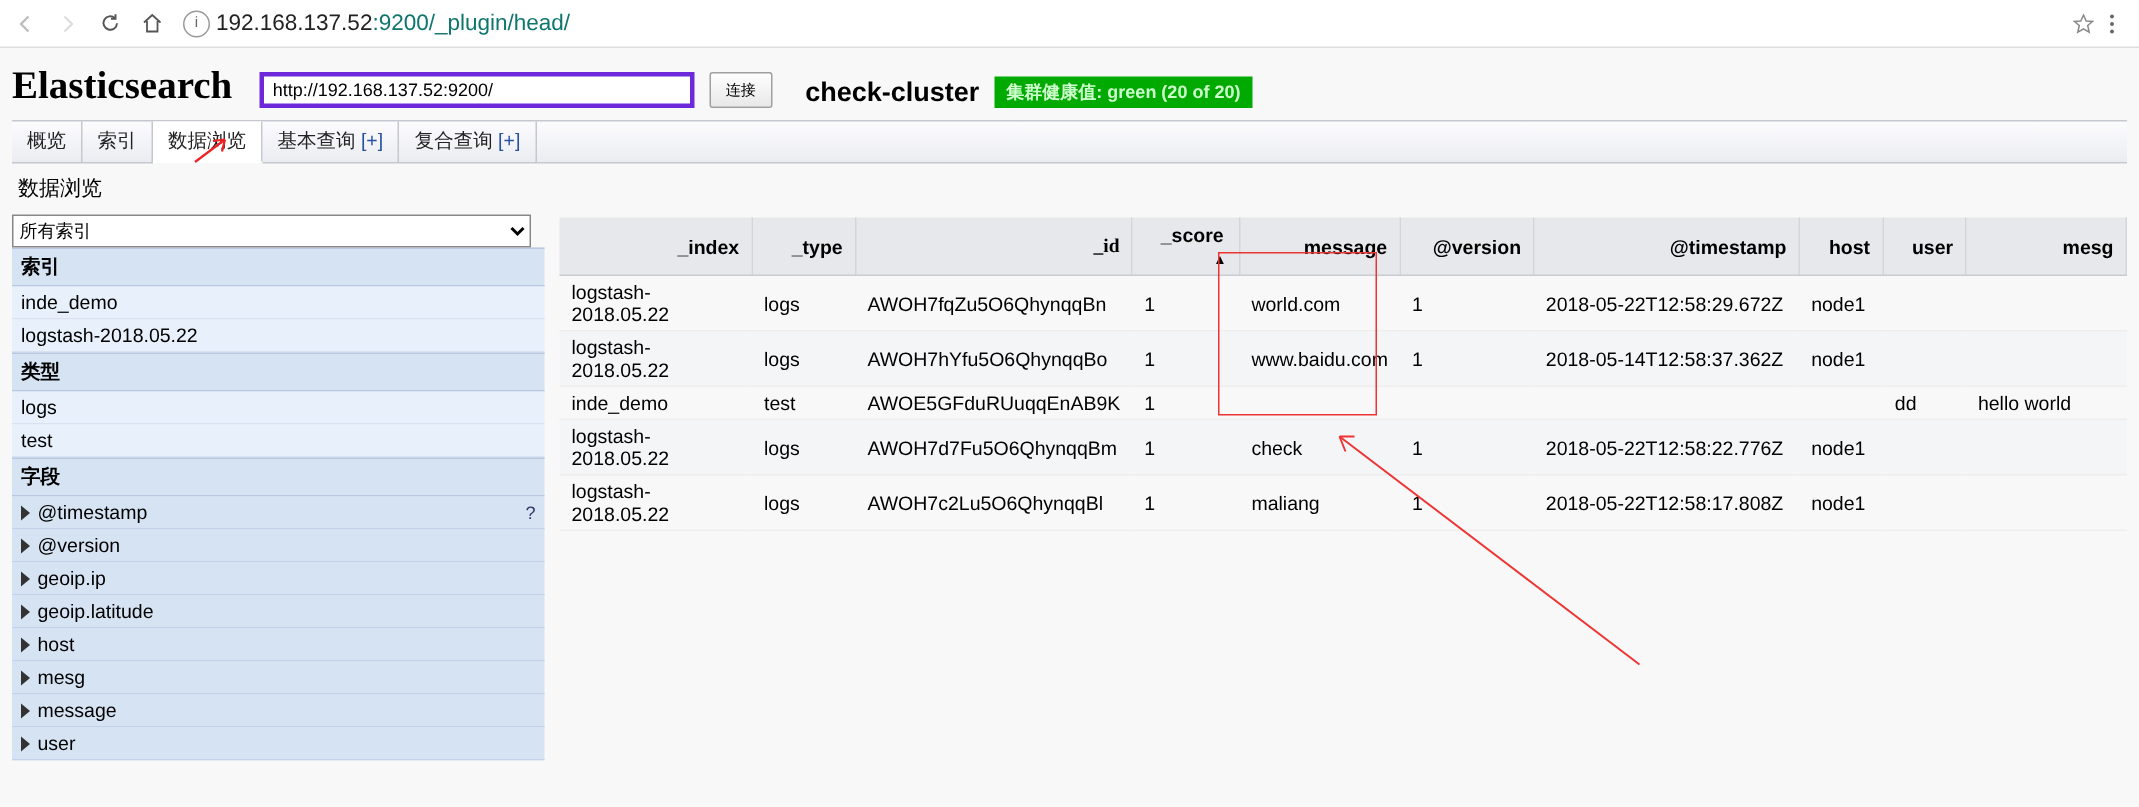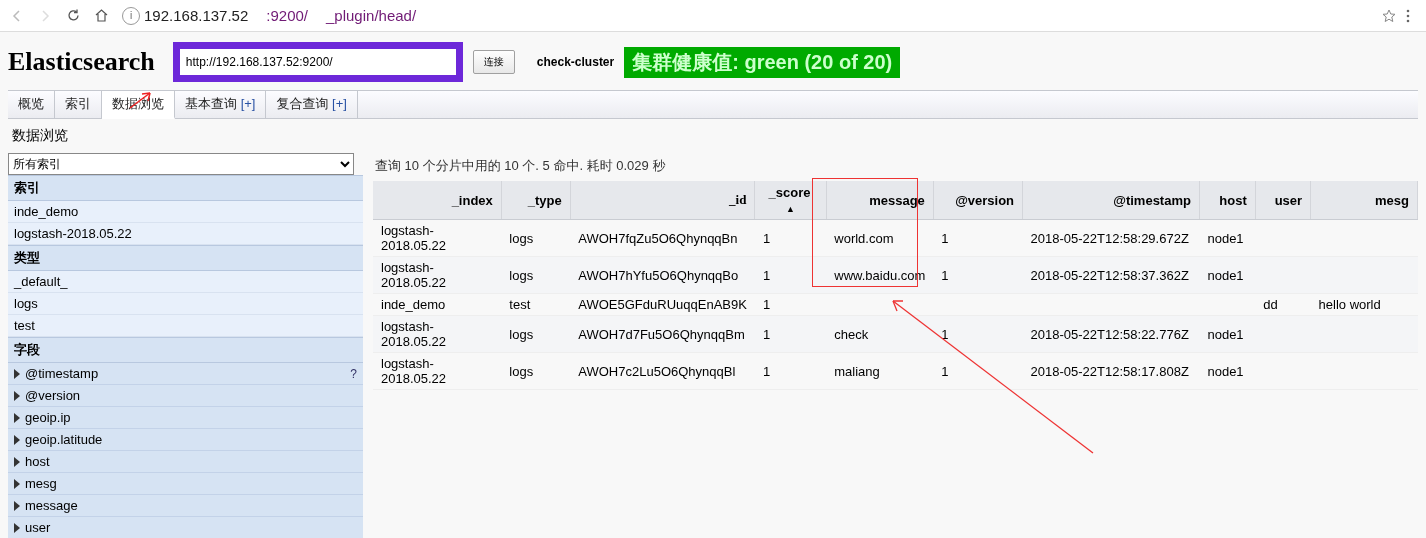--- a/index.html
+++ b/index.html
@@ -3,29 +3,29 @@
   <meta charset="utf-8">
   <style>
     * { margin:0; padding:0; box-sizing:border-box; font-family:Arial,"Microsoft YaHei",sans-serif; }
     body { background:#f8f8f8; width:1426px; }
     .browser-bar { height:32px; background:#fff; border-bottom:1px solid #ddd; display:flex; align-items:center; padding:0 6px; gap:6px;}
     .nav-btn { width:22px; height:22px; display:flex; align-items:center; justify-content:center; color:#888; font-size:14px; border-radius:3px;}
     .nav-btn.active { color:#333; cursor:pointer;}
     .url-wrap { display:flex; align-items:center; gap:4px; margin-left:4px; }
     .url-prefix { width:18px; height:18px; display:flex; align-items:center; justify-content:center; border:1px solid #999; border-radius:50%; font-size:10px; color:#666; }
     .url-text { font-size:15px; color:#222;}
-    .url-text .faded { color:#701a75;margin-left:18px;}
+    .url-text .faded { color:#0f766e;}
     .chrome-right { margin-left:auto; display:flex; align-items:center; gap:10px; padding-right:10px;}
     .page { padding:6px 8px 0 8px;}
-    .top-row { display:flex; align-items:center; gap:10px; margin-top:4px;}
+    .top-row { display:flex; align-items:flex-end; gap:10px; margin-top:4px;}
     .logo { font-size:26px; font-weight:bold; font-family:Georgia,serif; margin-right:8px;}
-    .conn-input { width:290px; height:40px; font-size:12px; padding:2px 6px; background:#fff; border:7px solid #6d28d9;}
+    .conn-input { width:290px; height:24px; font-size:12px; padding:2px 6px; background:#fff; border:3px solid #6d28d9;}
     .conn-btn { height:24px; padding:2px 10px; font-size:10px; background:linear-gradient(#fefefe,#e8e8e8); border:1px solid #a0a0a0; border-radius:2px; cursor:pointer;}
-    .cluster-name { font-size:12px; font-weight:bold; margin-left:12px;}
-    .health { background:#0a0; color:#cfc; font-weight:bold; padding:2px 8px; font-size:20px;}
+    .cluster-name { font-size:18px; font-weight:bold; margin-left:12px;}
+    .health { background:#0a0; color:#cfc; font-weight:bold; padding:2px 8px; font-size:12px;}
     .tabs { display:flex; margin-top:8px; border-top:1px solid #c5c8cf; border-bottom:1px solid #c5c8cf; background:linear-gradient(#fcfcff,#ebecf1); }
     .tab { padding:4px 10px; font-size:13px; color:#222; border-right:1px solid #c5c8cf; cursor:pointer;}
     .tab.sel { background:#fff; border-bottom:2px solid #fff; margin-bottom:-1px; font-weight:normal;}
     .tab .plus { color:#2851a3;}
     .subtitle { font-size:14px; padding:8px 4px 8px 4px;}
     .main { display:flex; }
     .sidebar { width:355px; }
     .idx-select { width:346px; height:22px; font-size:12px; background:#fff; border:1px solid #888;}
     .sect-hdr { background:#d6e3f3; font-weight:bold; font-size:13px; padding:3px 6px; border-top:1px solid #b8c8df; border-bottom:1px solid #b8c8df;}
     .s-item { background:#e8f0fb; font-size:13px; padding:3px 6px; border-bottom:1px solid #d8e2f0; cursor:pointer;}
@@ -115,21 +115,20 @@
       <select class="idx-select">
         <option>所有索引</option>
       </select>
       <div class="sect-hdr">索引</div>
       <div id="indices">
           <div class="s-item"><span>inde_demo</span></div>
           <div class="s-item"><span>logstash-2018.05.22</span></div>
         </div>
       <div class="sect-hdr">类型</div>
       <div id="types">
-          <div class="s-item"><span>_default_</span></div>
           <div class="s-item"><span>logs</span></div>
           <div class="s-item"><span>test</span></div>
         </div>
       <div class="sect-hdr">字段</div>
       <div id="fields">
           <div class="f-item">
             <span class="f-arrow"></span>
             <span>@timestamp</span>
             <span class="f-q">?</span>
           </div>
@@ -158,28 +157,27 @@
             <span>message</span>
           </div>
           <div class="f-item">
             <span class="f-arrow"></span>
             <span>user</span>
           </div>
         </div>
     </div>
 
     <div class="content" style="position:relative;">
-      <div class="query-info">查询 10 个分片中用的 10 个. 5 命中. 耗时 0.029 秒</div>
       <table>
         <thead>
             <tr id="thead-row">
               <th style="width: 131px;">_index</th>
               <th style="width: 70px; margin-top: 26px;">_type</th>
               <th style="width: 176px; font-family: Liberation Serif, serif;">_id</th>
-              <th style="width: 72px; text-align: center;">_score<span class="sort"> ▲</span></th>
+              <th style="width: 72px; text-align: right;">_score<span class="sort"> ▲</span></th>
               <th style="width: 106px;">message</th>
               <th style="width: 90px;">@version</th>
               <th style="width: 180px;">@timestamp</th>
               <th style="width: 56px;">host</th>
               <th style="width: 56px;">user</th>
               <th style="width: 110px;">mesg</th>
             </tr>
           </thead>
         <tbody id="tbody">
             <tr>
@@ -194,21 +192,21 @@
               <td></td>
               <td></td>
             </tr>
             <tr class="odd">
               <td>logstash-2018.05.22</td>
               <td>logs</td>
               <td>AWOH7hYfu5O6QhynqqBo</td>
               <td>1</td>
               <td>www.baidu.com</td>
               <td>1</td>
-              <td>2018-05-22T12:58:37.362Z</td>
+              <td>2018-05-14T12:58:37.362Z</td>
               <td>node1</td>
               <td></td>
               <td></td>
             </tr>
             <tr>
               <td>inde_demo</td>
               <td>test</td>
               <td>AWOE5GFduRUuqqEnAB9K</td>
               <td>1</td>
               <td></td>

